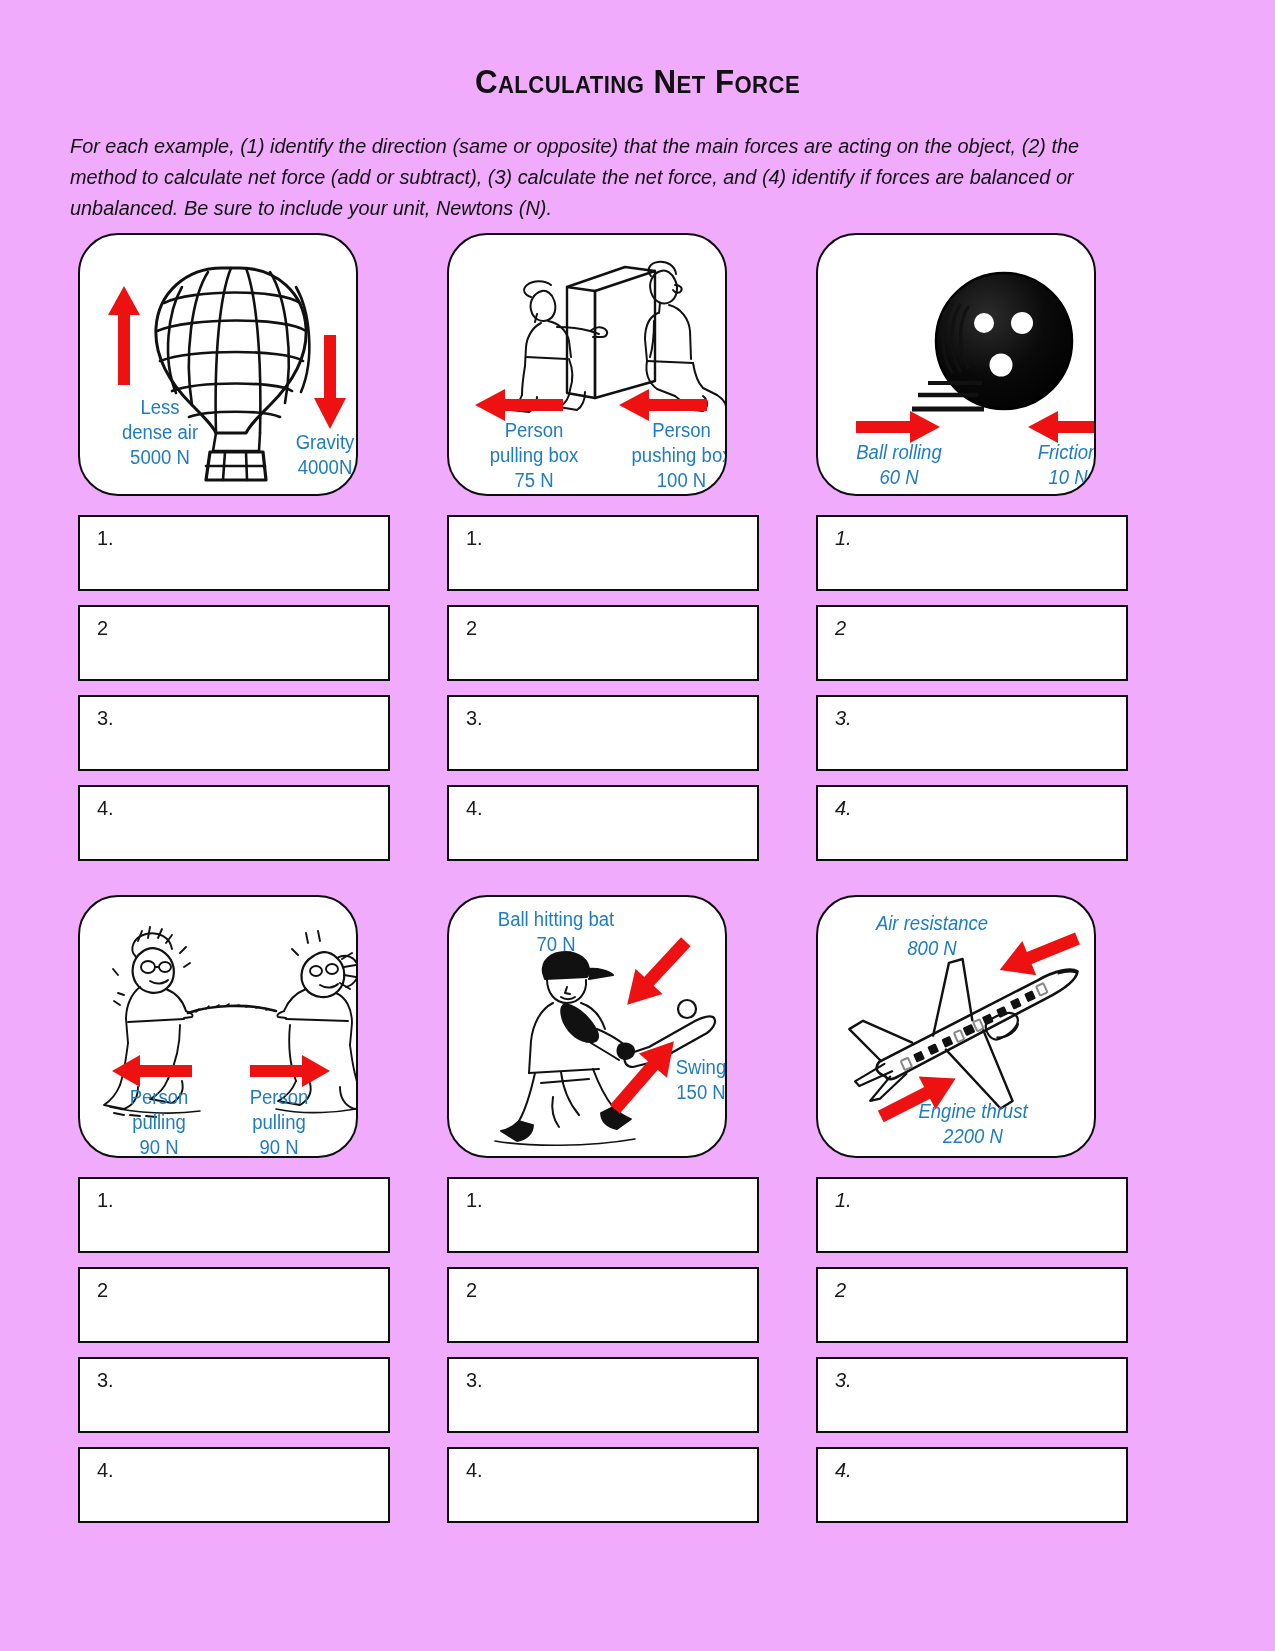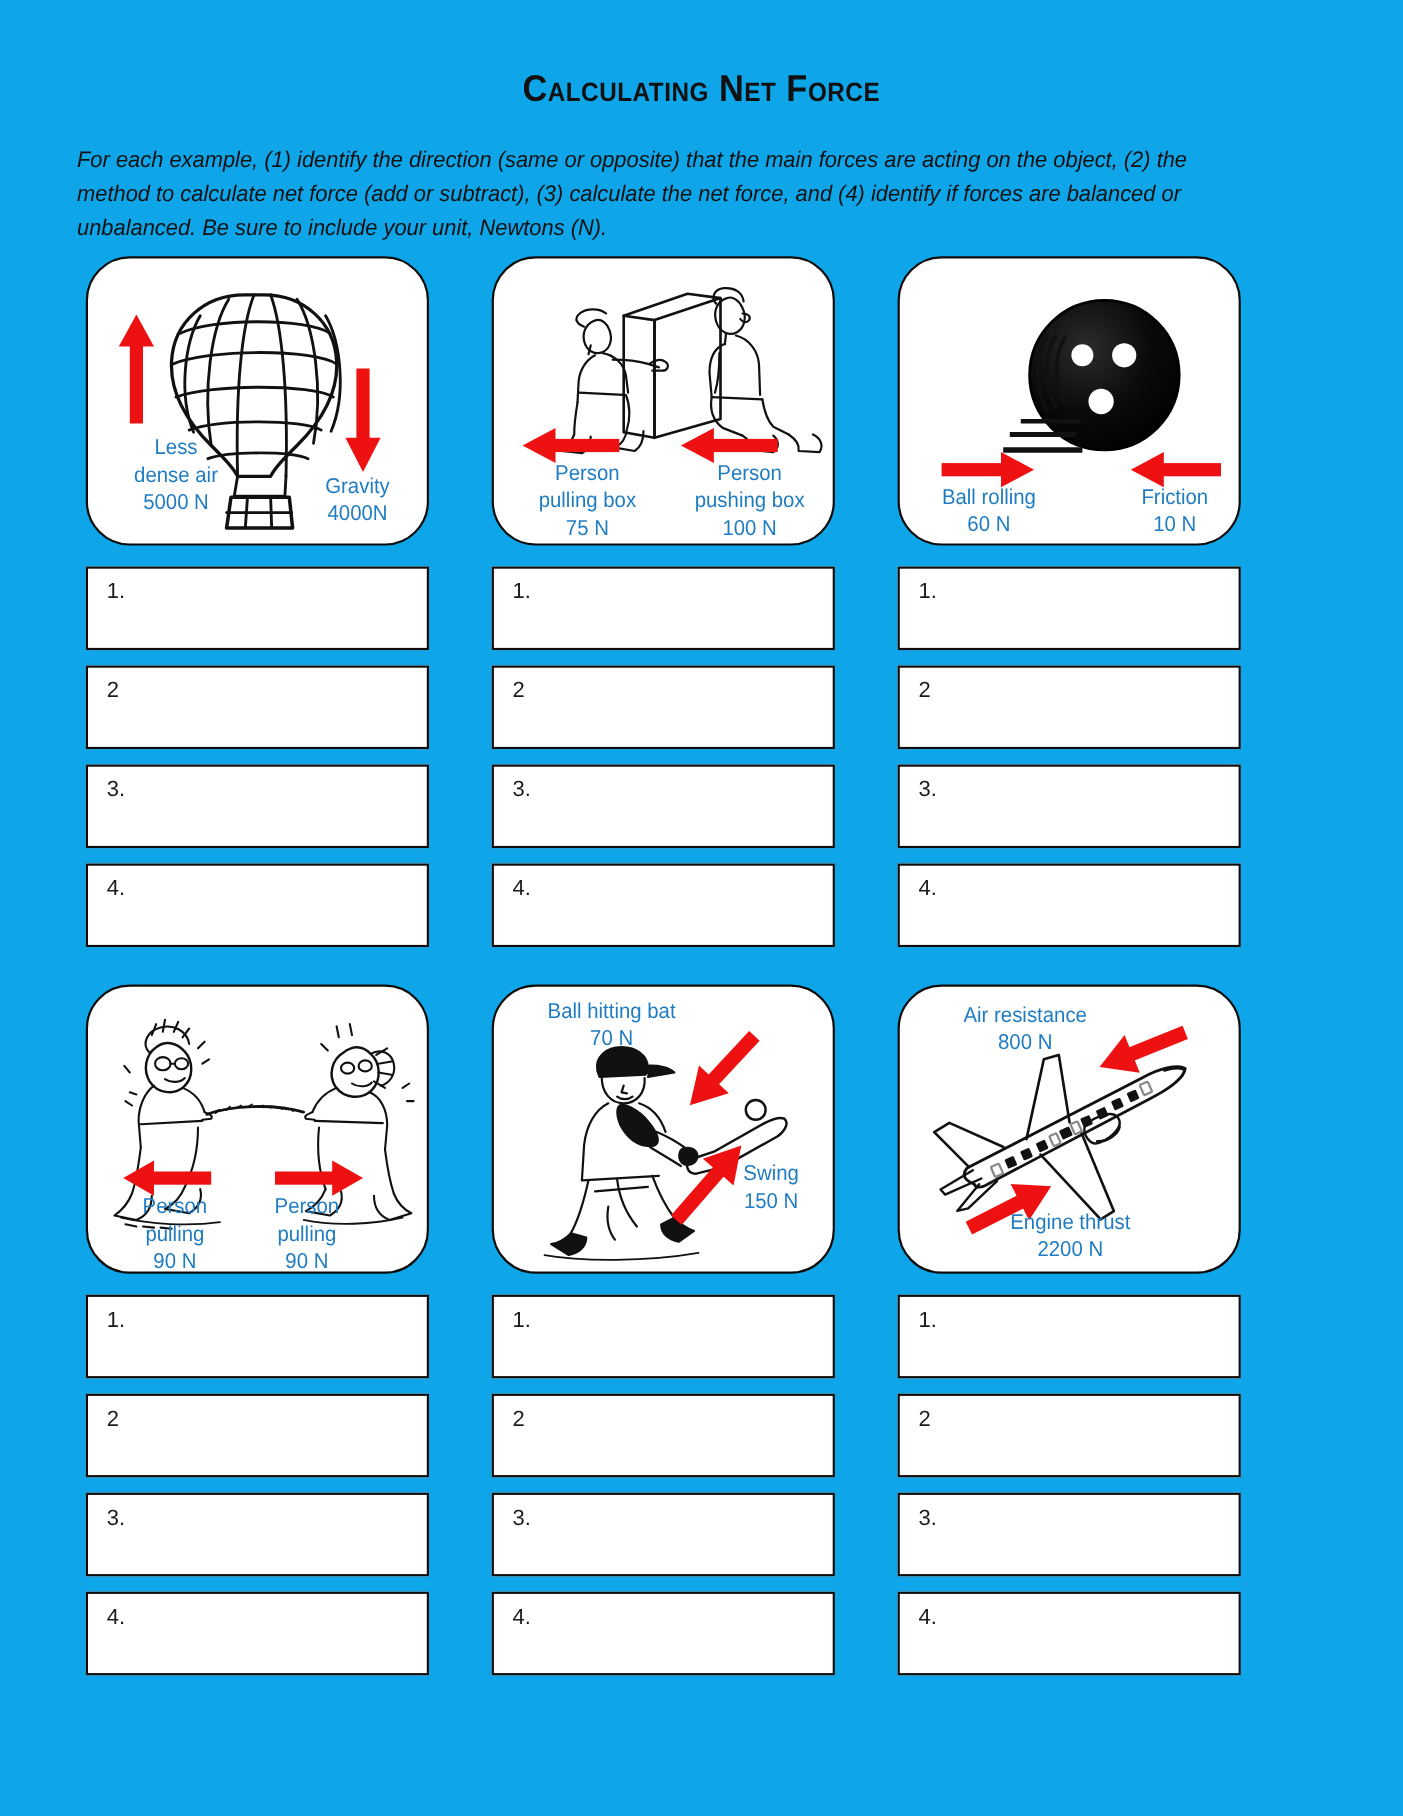--- a/index.html
+++ b/index.html
@@ -5,21 +5,21 @@
 <style>
   html, body {
     margin: 0;
     padding: 0;
     background: #ffffff;
   }
   .page {
     position: relative;
     width: 1275px;
     height: 1651px;
-    background: #0ea5e9;
+    background: #f0abfc;
     font-family: "Liberation Sans", sans-serif;
     overflow: hidden;
   }
 
   
   .title {
     position: absolute;
     left: 0;
     top: 62px;
     width: 1275px;
@@ -57,28 +57,28 @@
     width: 1275px;
     height: 1651px;
   }
 
   .cell {
     position: absolute;
     width: 320px;
   }
   .col-0 { left: 78px; }
   .col-1 { left: 447px; }
-  .col-2 { left: 816px; }
+  .col-2 { left: 816px; font-style: italic; }
   .row-0 { top: 233px; }
   .row-1 { top: 895px; }
 
   .illus-box {
     position: relative;
     box-sizing: border-box;
-    width: 312px;
+    width: 280px;
     height: 263px;
     border: 2.2px solid #0d0d0d;
     border-radius: 40px;
     background: #ffffff;
     overflow: hidden;
   }
 
   .answers {
     position: relative;
     margin-top: 19px;

